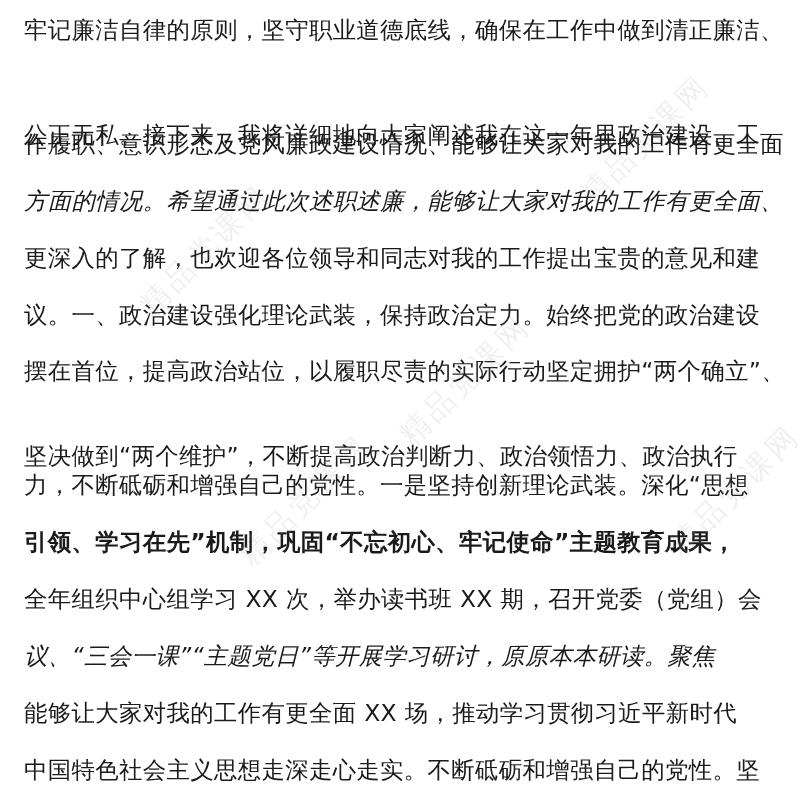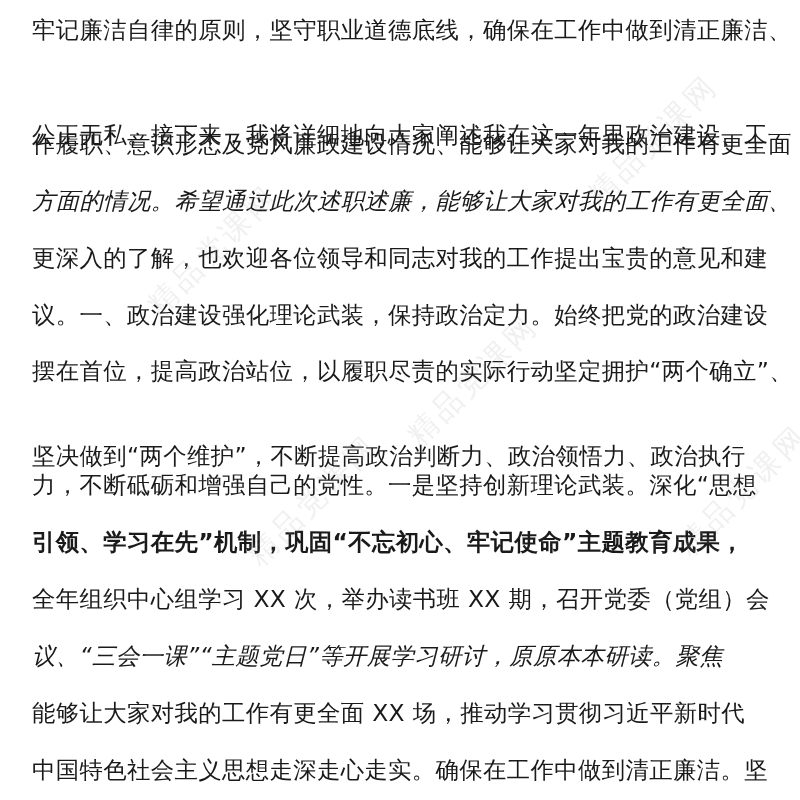--- a/index.html
+++ b/index.html
@@ -1,18 +1,18 @@
 <!DOCTYPE html>
 <html><head>
 <meta charset="utf-8">
 <style>
   html, body { margin:0; padding:0; background:#ffffff; }
   body { width:800px; height:800px; overflow:hidden; position:relative;
          font-family:"DejaVu Sans","Liberation Sans",sans-serif; color:#1a1a1a; }
-  .page { position:absolute; left:8px; top:0; width:656px; height:800px; }
+  .page { position:absolute; left:0; top:0; width:656px; height:800px; }
   .line { position:absolute; left:24px; width:752px; height:44px; line-height:44px;
           font-size:23.4px; white-space:nowrap; letter-spacing:0.35px; text-align:justify; }
   .line b, .bold { font-weight:normal; }
   .seg { display:inline; }
   .watermark { position:absolute; color:rgba(160,160,160,0.16); font-size:30px;
                transform:rotate(-45deg); white-space:nowrap; pointer-events:none;
                letter-spacing:4px; }
 </style>
 </head>
 <body>
@@ -25,20 +25,20 @@
       <div class="line" style="top: 178.7px; font-style: italic;"><span class="seg">方面的情况。希望通过此次述职述廉，能够让大家对我的工作有更全面、</span></div>
       <div class="line" style="top: 235.6px;"><span class="seg">更深入的了解，也欢迎各位领导和同志对我的工作提出宝贵的意见和建</span></div>
       <div class="line" style="top: 292.5px;"><span class="seg">议。</span><span class="seg bold">一、政治建设强化理论武装，保持政治定力。</span><span class="seg">始终把党的政治建设</span></div>
       <div class="line" style="top: 349.4px;"><span class="seg">摆在首位，提高政治站位，以履职尽责的实际行动坚定拥护“两个确立”、</span></div>
       <div class="line" style="top: 406.3px; margin-top: 28px;"><span class="seg">坚决做到“两个维护”，不断提高政治判断力、政治领悟力、政治执行</span></div>
       <div class="line" style="top: 463.2px;"><span class="seg">力，不断砥砺和增强自己的党性。</span><span class="seg bold">一是坚持创新理论武装。</span><span class="seg">深化“思想</span></div>
       <div class="line" style="top: 520.1px; font-weight: bold;"><span class="seg">引领、学习在先”机制，巩固“不忘初心、牢记使命”主题教育成果，</span></div>
       <div class="line" style="top: 577px;"><span class="seg">全年组织中心组学习 XX 次，举办读书班 XX 期，召开党委（党组）会</span></div>
       <div class="line" style="top: 633.9px; font-style: italic;"><span class="seg">议、“三会一课”“主题党日”等开展学习研讨，原原本本研读。聚焦</span></div>
       <div class="line" style="top: 690.8px;"><span class="seg">能够让大家对我的工作有更全面 XX 场，推动学习贯彻习近平新时代</span></div>
-      <div class="line" style="top: 747.7px;"><span class="seg">中国特色社会主义思想走深走心走实。</span><span class="seg bold">确保在工作中做到清正廉洁。</span><span class="seg">坚</span></div>
+      <div class="line" style="top: 747.7px;"><span class="seg">中国特色社会主义思想走深走心走实。</span><span class="seg bold">不断砥砺和增强自己的党性。</span><span class="seg">坚</span></div>
     </div>
   <div class="watermark" style="left:560px; top:120px;">精品党课网</div>
   <div class="watermark" style="left:120px; top:230px;">精品党课网</div>
   <div class="watermark" style="left:220px; top:480px;">精品党课网</div>
   <div class="watermark" style="left:650px; top:470px;">精品党课网</div>
   <div class="watermark" style="left:380px; top:360px;">精品党课网</div>
 </div>
 
 </body></html>

